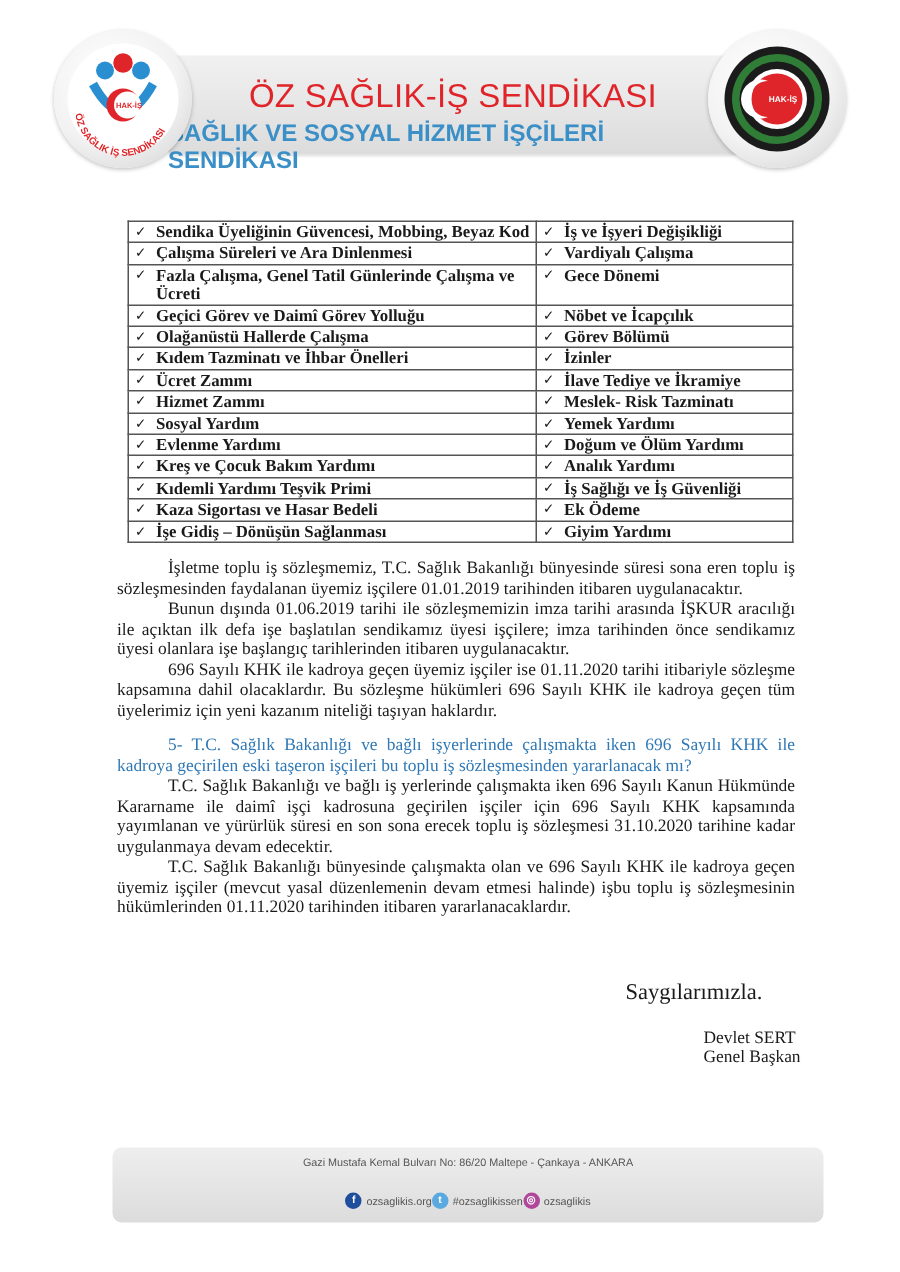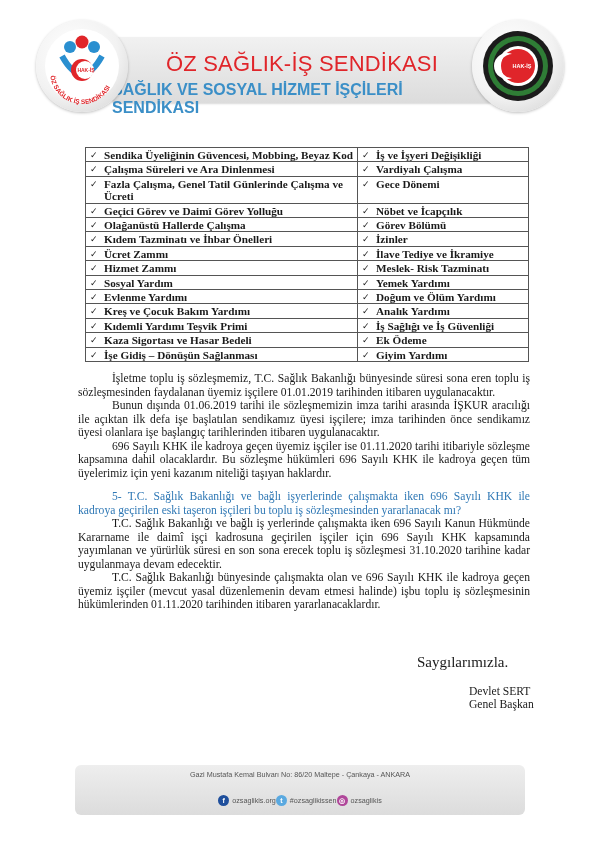--- a/index.html
+++ b/index.html
@@ -36,21 +36,21 @@
   .body p { margin:0; text-indent:34px; }
   .body p.gap { margin-top:10px; }
   .body p.question { color:#2f78b5; font-weight:normal; }
 
   .closing { position:absolute; left:417px; top:655px; font-size:15px; line-height:14px; }
   .sig { position:absolute; left:429px; top:685px; font-size:11.6px; line-height:13px;margin-left:40px; }
 
   
   .footer { position:absolute; left:75px; top:765px; width:450px; height:50px;
     background:linear-gradient(#eeeeee,#dcdcdc); border-radius:6px; text-align:center;
-    font-family:"Liberation Sans", sans-serif; font-size:7.2px; color:#555; }
+    font-family:"Liberation Sans", sans-serif; font-size:7.2px; color:#555;padding-left:24px; }
   .footer .line1 { position:absolute; left:0; right:0; top:5px; }
   .footer .line2 { position:absolute; left:0; right:0; top:17px; }
   .footer .line2 b { color:#333; }
   .footer .dot { display:inline-block; width:4px; height:4px; border-radius:50%; background:#222; margin:0 4px; vertical-align:middle; }
   .footer .social { position:absolute; left:0; right:0; top:30px; display:flex; justify-content:center; align-items:center; }
   .footer .soc { display:flex; align-items:center; gap:3px; }
   .footer .ico { width:11px; height:11px; border-radius:50%; display:inline-block; color:#fff; font-size:7px; line-height:11px; text-align:center; font-weight:bold; }
   .ico.fb { background:#1f4f9c; }
   .ico.tw { background:#5aa9e0; }
   .ico.ig { background:#b0479a; }

